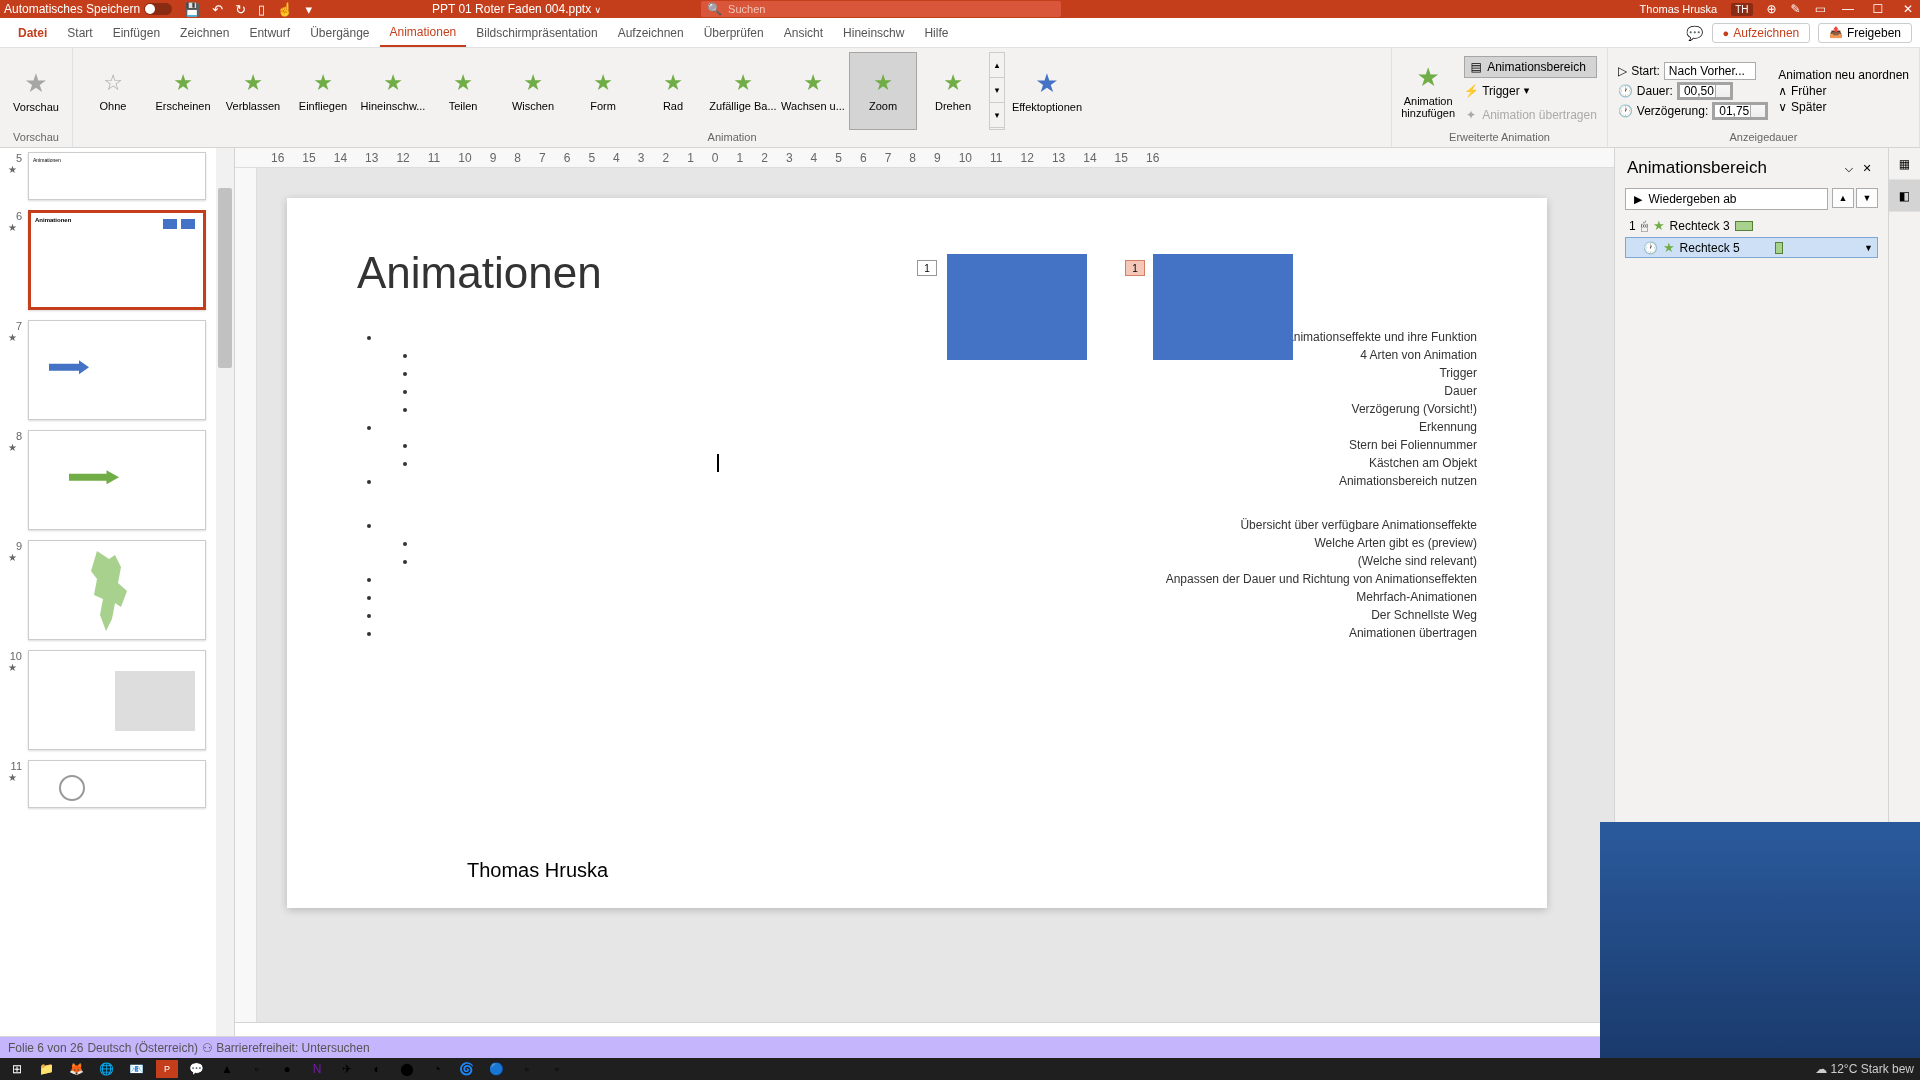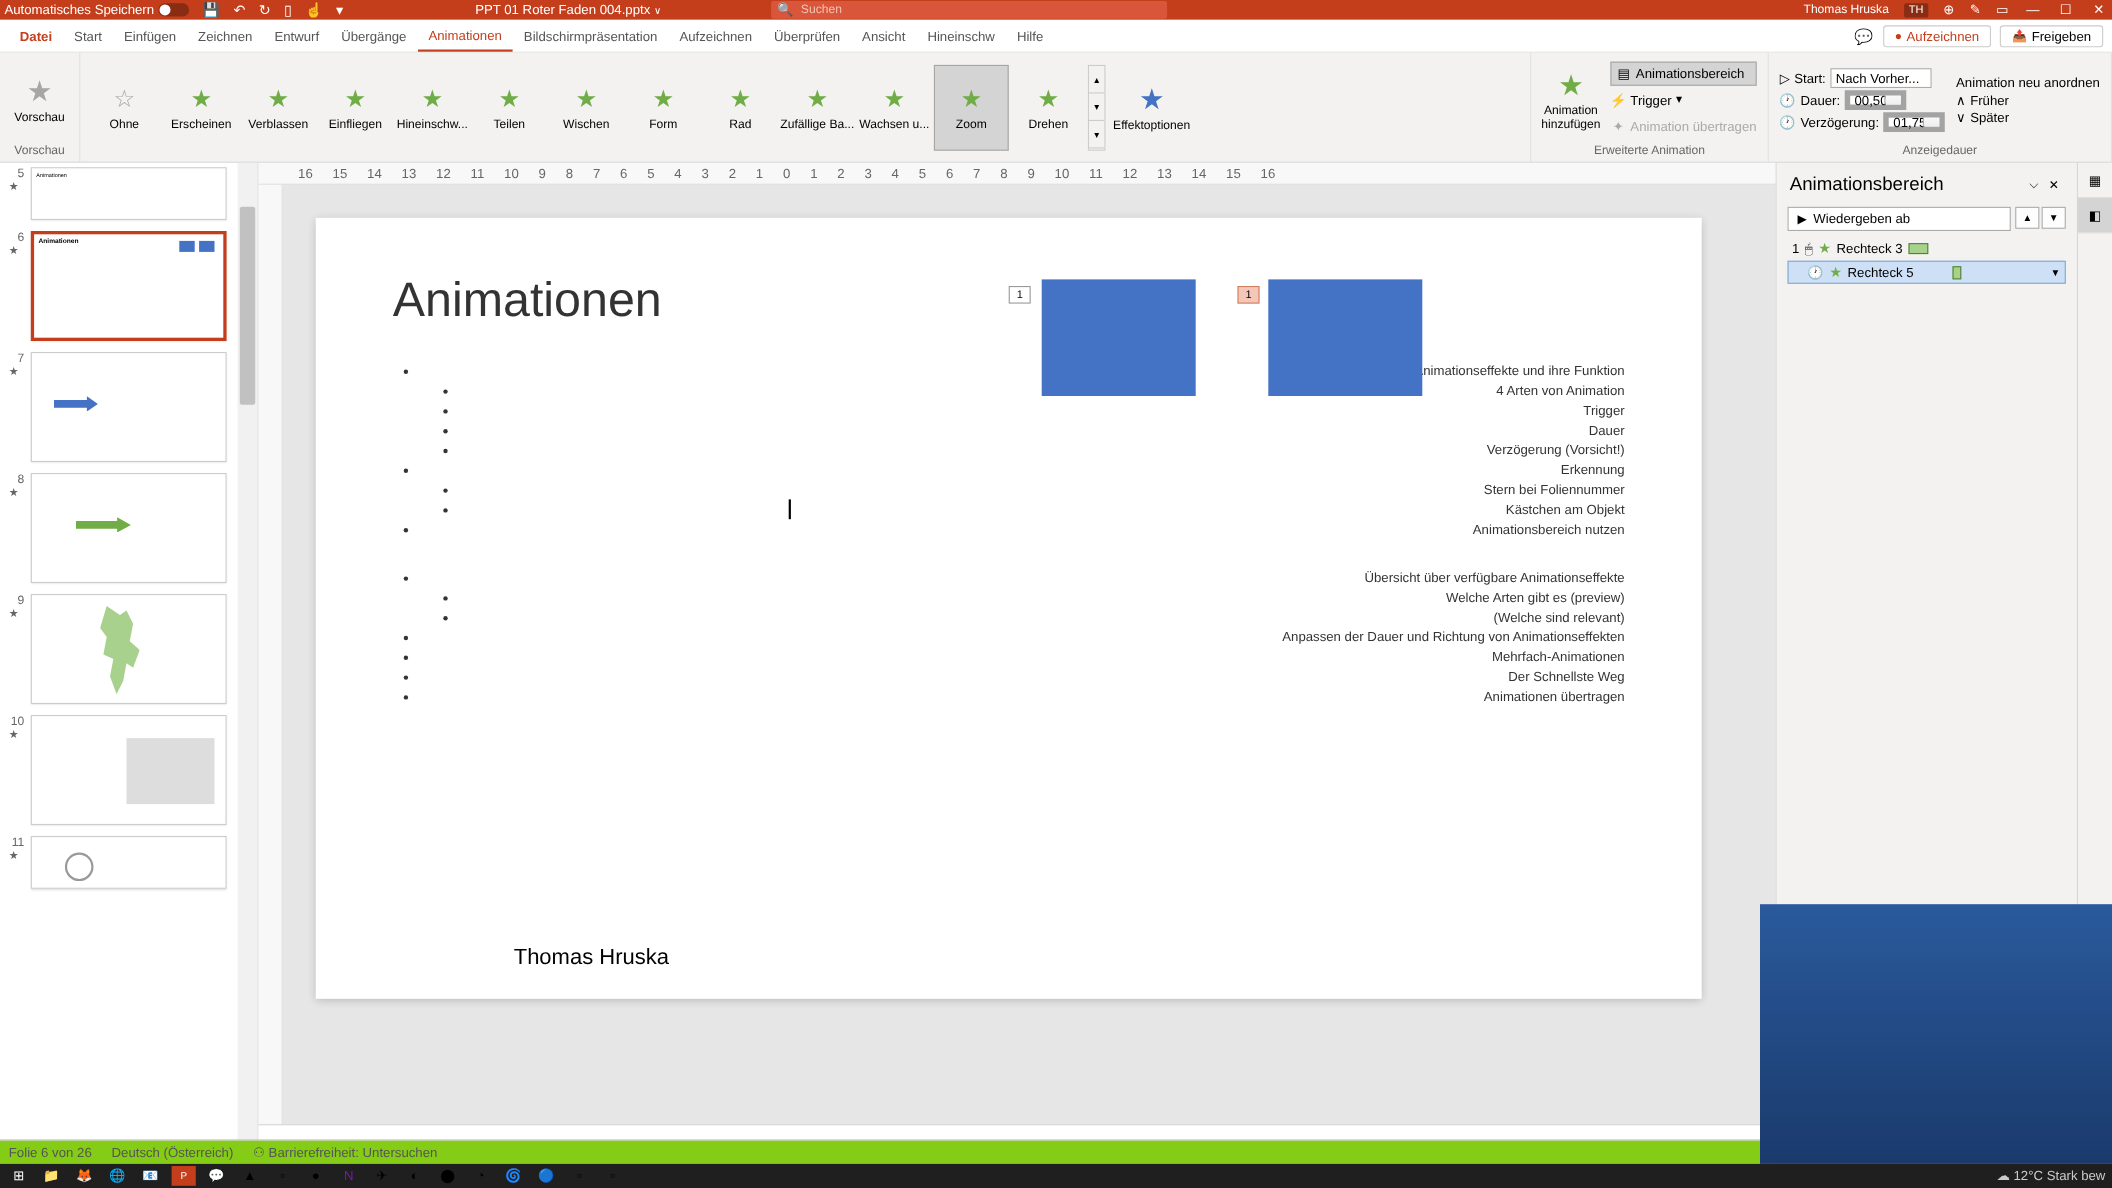--- a/index.html
+++ b/index.html
@@ -47,21 +47,21 @@
 .gscroll div{flex:1;display:flex;align-items:center;justify-content:center;font-size:9px;cursor:pointer;border-bottom:1px solid #ccc;}
 .effopt{width:80px;}
 .advcol{display:flex;flex-direction:column;gap:2px;padding:4px;}
 .advrow{display:flex;align-items:center;gap:4px;font-size:11px;height:22px;}
 .advrow.sel{background:#d4d4d4;border:1px solid #a6a6a6;padding:0 4px;}
 .advrow .sicon{width:14px;text-align:center;}
 .advrow.dim{color:#aaa;}
 .timingcol{display:flex;flex-direction:column;gap:2px;padding:4px;}
 .trow{display:flex;align-items:center;gap:4px;font-size:11px;}
 .tsel{border:1px solid #ababab;background:#fff;padding:1px 4px;width:92px;height:18px;}
-.spinbox{border:5px solid #a3a3a3;background:#fff;width:56px;height:18px;display:flex;align-items:center;padding:0 16px 0 4px;position:relative;}
+.spinbox{border:3px solid #a3a3a3;background:#fff;width:56px;height:18px;display:flex;align-items:center;padding:0 16px 0 4px;position:relative;}
 .spinbox::after{content:"";position:absolute;right:0;top:0;bottom:0;width:14px;border-left:1px solid #ababab;background:linear-gradient(#f8f8f8,#eee);}
 
 .workspace{display:flex;height:920px;}
 .thumbs{width:235px;background:#fff;border-right:1px solid #d4d4d4;overflow-y:auto;padding:4px 8px;position:relative;}
 .tscroll{position:absolute;right:0;top:0;bottom:0;width:18px;background:#f1f1f1;}
 .tscroll .thandle{position:absolute;left:2px;right:2px;top:40px;height:180px;background:#c1c1c1;border-radius:2px;}
 .thumb{display:flex;gap:6px;margin-bottom:10px;}
 .thumb .num{width:14px;text-align:right;font-size:11px;color:#666;}
 .thumb .star{font-size:10px;color:#666;}
 .thumb .tslide{width:178px;height:100px;background:#fff;border:1px solid #ccc;box-shadow:0 1px 2px rgba(0,0,0,.15);position:relative;padding:4px;font-size:6px;}
@@ -95,21 +95,21 @@
 .ap-list{padding:0 10px;}
 .ap-item{display:flex;align-items:center;gap:5px;font-size:11px;padding:2px 4px;margin-bottom:2px;}
 .ap-item.sel{background:#cde0f5;border:1px solid #7fa7d4;}
 .ap-item .trigger-icon{font-size:12px;}
 .ap-item .eff{color:#70ad47;font-size:13px;}
 .ap-item .bar{width:18px;height:10px;border:1px solid #548235;}
 .ap-item .bar.g{background:#a9d18e;}
 .ap-item .bar2{width:8px;height:12px;background:#a9d18e;border:1px solid #548235;margin-left:30px;}
 .ap-item .dd{margin-left:auto;font-size:9px;}
 
-.status{position:absolute;bottom:22px;left:0;right:0;height:22px;background:#84cc16;border-top:1px solid #d4d4d4;display:flex;align-items:center;padding:0 8px;font-size:11px;color:#555;gap:18px;}
+.status{position:absolute;bottom:22px;left:0;right:0;height:22px;background:#c4b5fd;border-top:1px solid #d4d4d4;display:flex;align-items:center;padding:0 8px;font-size:11px;color:#555;gap:4px;}
 .status .sright{margin-left:auto;display:flex;gap:14px;align-items:center;}
 
 .taskbar{position:absolute;bottom:0;left:0;right:0;height:22px;background:#1f1f1f;display:flex;align-items:center;padding:0 6px;gap:8px;}
 .taskbar .tb{width:22px;height:18px;display:flex;align-items:center;justify-content:center;}
 .taskbar .tray{margin-left:auto;display:flex;gap:10px;align-items:center;color:#ccc;font-size:11px;}
 
 .webcam{position:absolute;right:0;bottom:22px;width:320px;height:236px;background:linear-gradient(180deg,#2a5a9c 0%,#1a3a6c 100%);}
 
 .side-icons{position:absolute;right:0;top:0;width:32px;background:#f3f2f1;border-left:1px solid #d4d4d4;display:flex;flex-direction:column;}
 .side-icons div{height:32px;display:flex;align-items:center;justify-content:center;border-bottom:1px solid #e1e1e1;}
@@ -240,20 +240,21 @@
             <div>▴</div>
             <div>▾</div>
             <div>▾</div>
           </div>
       </div>
       <div class="bigbtn effopt">
         <div class="icon blue">★</div>
         <div class="lbl">Effektoptionen</div>
       </div>
     </div>
+    <div class="rgroup-label">Animation</div>
   </div>
   <div class="rgroup">
     <div class="rgroup-body">
       <div class="bigbtn">
         <div class="icon">★</div>
         <div class="lbl">Animation hinzufügen</div>
       </div>
       <div class="advcol">
         <div class="advrow sel">
             <span class="sicon">▤</span>

